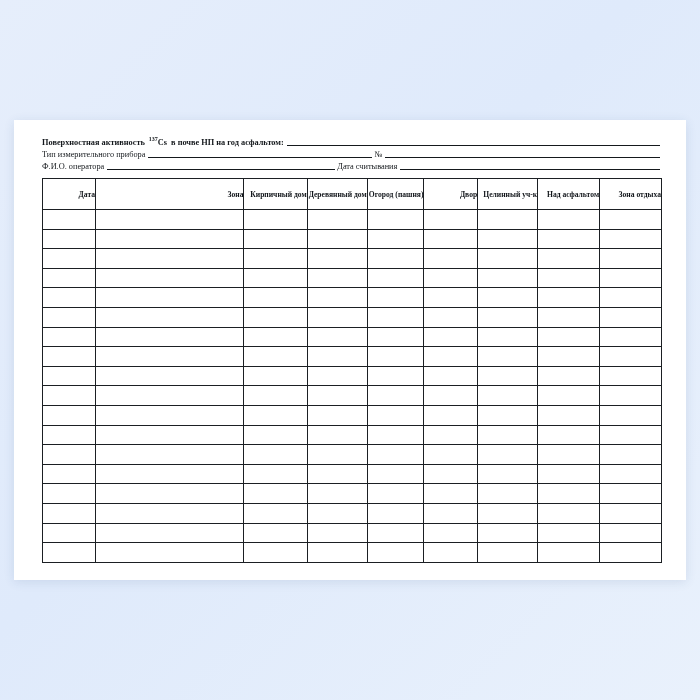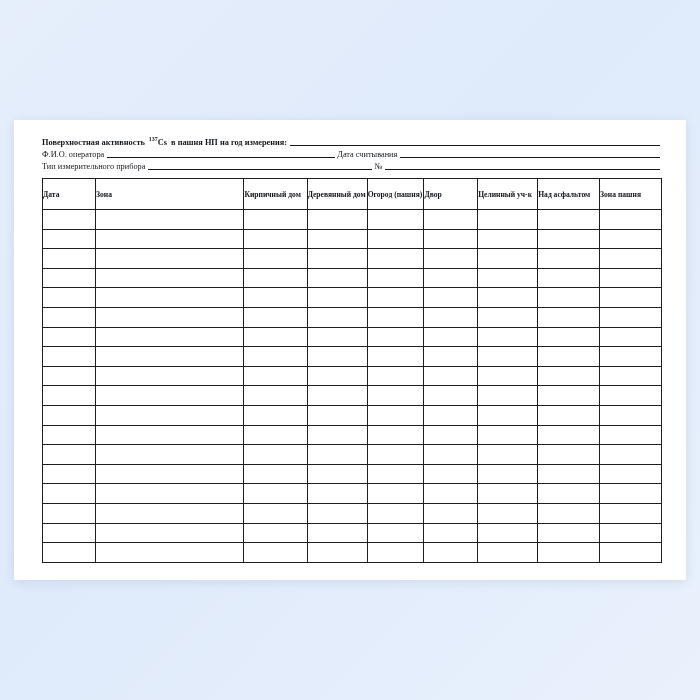--- a/index.html
+++ b/index.html
@@ -76,21 +76,21 @@
     height: 18.6px;
     padding: 0;
   }
   table.grid th {
     font-size: 7.6px;
     font-weight: bold;
     line-height: 9px;
     height: 30px;
     color: #11151a;
     vertical-align: middle;
-    text-align: left;
+    text-align: right;
   }
   table.grid td {
     background: #fff;
   }
   .col-date   { width: 8.4%; }
   .col-addr   { width: 23.5%; }
   .col-brick  { width: 10.0%; }
   .col-wood   { width: 9.5%; }
   .col-garden { width: 9.0%; }
   .col-yard   { width: 8.5%; }
@@ -103,36 +103,36 @@
 
 <div id="stage">
   <div id="sheet">
     <div id="sheet-inner">
 
       <div class="hdr-line">
         <span class="txt bold">Поверхностная активность</span>
         <span class="gap-s"></span>
         <span class="txt bold"><sup class="iso">137</sup><span>Cs</span></span>
         <span class="gap-s"></span>
-        <span class="txt bold">в пашня НП на год измерения:</span>
+        <span class="txt bold">в почве НП на год асфальтом:</span>
         <span class="rule"></span>
       </div>
 
+
+      <div class="hdr-line">
+        <span class="txt">Тип измерительного прибора</span>
+        <span class="rule fixed-4"></span>
+        <span class="txt">№</span>
+        <span class="rule"></span>
+      </div>
 
       <div class="hdr-line">
         <span class="txt">Ф.И.О. оператора</span>
         <span class="rule fixed-1"></span>
         <span class="txt">Дата считывания</span>
-        <span class="rule"></span>
-      </div>
-
-      <div class="hdr-line">
-        <span class="txt">Тип измерительного прибора</span>
-        <span class="rule fixed-4"></span>
-        <span class="txt">№</span>
         <span class="rule"></span>
       </div>
 
 
       <table class="grid">
         <colgroup>
           <col class="col-date">
             <col class="col-addr">
             <col class="col-brick">
             <col class="col-wood">
@@ -145,21 +145,21 @@
         <thead>
           <tr>
             <th>Дата</th>
             <th>Зона</th>
             <th>Кирпичный дом</th>
             <th>Деревянный дом</th>
             <th>Огород (пашня)</th>
             <th>Двор</th>
             <th>Целинный уч-к</th>
             <th>Над асфальтом</th>
-            <th>Зона пашня</th>
+            <th>Зона отдыха</th>
           </tr>
         </thead>
         <tbody id="grid-body">
             <tr>
               <td></td>
               <td></td>
               <td></td>
               <td></td>
               <td></td>
               <td></td>

